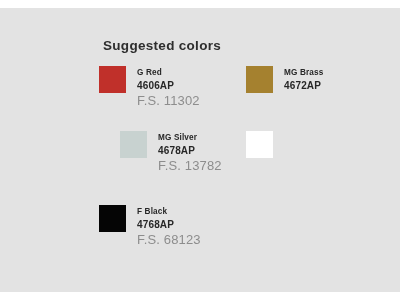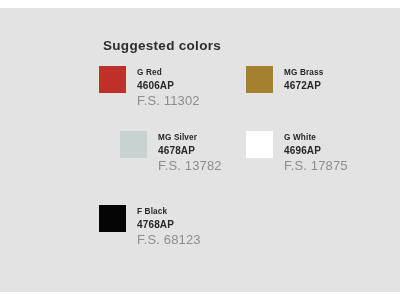--- a/index.html
+++ b/index.html
@@ -118,25 +118,20 @@
       <div class="swatch" style="background: rgb(200, 210, 208);"></div>
       <div class="entry-text">
         <div class="entry-name">MG Silver</div>
         <div class="entry-code">4678AP</div>
         <div class="entry-fs">F.S. 13782</div>
       </div>
     </div>
 
     <div class="color-entry pos-r1c1">
       <div class="swatch" style="background: rgb(255, 255, 255);"></div>
-      <div class="entry-text">
-        <div class="entry-name">G White</div>
-        <div class="entry-code">4696AP</div>
-        <div class="entry-fs">F.S. 17875</div>
-      </div>
     </div>
 
     <div class="color-entry pos-r2c0">
       <div class="swatch" style="background: rgb(5, 5, 5);"></div>
       <div class="entry-text">
         <div class="entry-name">F Black</div>
         <div class="entry-code">4768AP</div>
         <div class="entry-fs">F.S. 68123</div>
       </div>
     </div>

